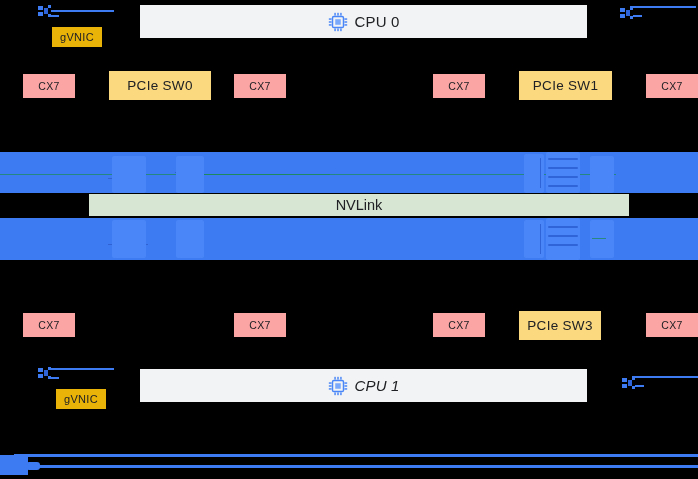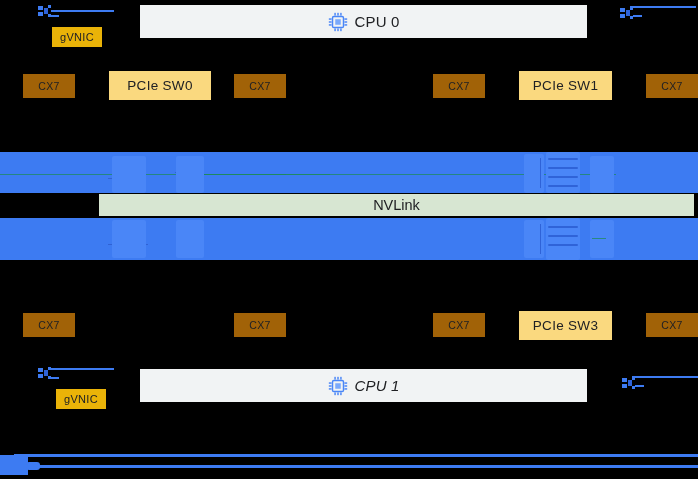--- a/index.html
+++ b/index.html
@@ -16,21 +16,21 @@
   
   .cpu-bar{
     background:#f1f3f4;
     display:flex;justify-content:center;gap:5px;
   }
   .cpu-label{font-size:15px;color:#202124;letter-spacing:.2px;}
   .cpu-icon{width:22px;height:22px;display:block;}
 
   
   .chip{font-size:10.5px;color:#202124;letter-spacing:.3px;}
-  .chip-cx7{background:#a16207;}
+  .chip-cx7{background:#fca5a5;}
   .chip-gvnic{background:#eab308;font-size:11px;}
   .chip-pcie{background:#fad97f;font-size:13.5px;}
 
   
   .nvlink{background:#d7e6d2;font-size:14.5px;color:#202124;}
 
   
   .gpu-band{position:absolute;background:#3d7bf2;}
   .band-inner{position:absolute;inset:0;overflow:hidden;}
   .hairline{position:absolute;height:1px;background:#1f8a5a;opacity:.75;}
@@ -121,21 +121,21 @@
       <div class="gpu-glyph" style="left:546px;top:0px;width:34px;height:41px;"></div>
       <div class="gpu-glyph" style="left:590px;top:4px;width:24px;height:37px;"></div>
       <div class="gpu-stack" style="left:548px;top:6px;width:30px;background:#2f63d8;"></div>
       <div class="gpu-stack" style="left:548px;top:15px;width:30px;background:#2f63d8;"></div>
       <div class="gpu-stack" style="left:548px;top:24px;width:30px;background:#2f63d8;"></div>
       <div class="gpu-stack" style="left:548px;top:33px;width:30px;background:#2f63d8;"></div>
       <div class="gpu-notch" style="left:540px;top:6px;width:1px;height:30px;"></div>
     </div>
   </div>
 
-  <div class="box nvlink" style="left:99px;top:194px;width:595px;height:22px;">NVLink</div>
+  <div class="box nvlink" style="left:89px;top:194px;width:540px;height:22px;">NVLink</div>
 
   <div class="gpu-band" style="left:0px;top:218px;width:698px;height:42px;">
     <div class="band-inner">
       <div class="hairline-b" style="left:108px;top:26px;width:40px;"></div>
       <div class="hairline" style="left:178px;top:20px;width:18px;"></div>
       <div class="gpu-glyph" style="left:112px;top:2px;width:34px;height:38px;"></div>
       <div class="gpu-glyph" style="left:176px;top:2px;width:28px;height:38px;"></div>
       <div class="gpu-glyph" style="left:524px;top:2px;width:20px;height:38px;"></div>
       <div class="gpu-glyph" style="left:546px;top:0px;width:34px;height:42px;"></div>
       <div class="gpu-glyph" style="left:590px;top:2px;width:24px;height:38px;"></div>
@@ -143,21 +143,21 @@
       <div class="gpu-stack" style="left:548px;top:17px;width:30px;background:#2f63d8;"></div>
       <div class="gpu-stack" style="left:548px;top:26px;width:30px;background:#2f63d8;"></div>
       <div class="gpu-notch" style="left:540px;top:6px;width:1px;height:30px;"></div>
       <div class="hairline" style="left:592px;top:20px;width:14px;"></div>
     </div>
   </div>
 
   <div class="box chip chip-cx7" style="left:23px;top:313px;width:52px;height:24px;">CX7</div>
   <div class="box chip chip-cx7" style="left:234px;top:313px;width:52px;height:24px;">CX7</div>
   <div class="box chip chip-cx7" style="left:433px;top:313px;width:52px;height:24px;">CX7</div>
-  <div class="box chip chip-pcie" style="left:519px;top:311px;width:93px;height:29px;">PCIe SW3</div>
+  <div class="box chip chip-pcie" style="left:519px;top:311px;width:82px;height:29px;">PCIe SW3</div>
   <div class="box chip chip-cx7" style="left:646px;top:313px;width:52px;height:24px;">CX7</div>
 
   <div class="nic-icon" style="left:38px;top:366px;width:76px;height:16px;">
     <svg width="76" height="16" viewBox="0 0 76 16">
       <rect x="0" y="2" width="5" height="4" fill="#3d7bf2"></rect>
       <rect x="0" y="8" width="5" height="4" fill="#3d7bf2"></rect>
       <rect x="6" y="4" width="4" height="6" fill="#2f63d8"></rect>
       <rect x="10" y="1" width="3" height="3" fill="#3d7bf2"></rect>
       <rect x="10" y="10" width="3" height="3" fill="#3d7bf2"></rect>
       <rect x="13" y="2" width="63" height="2" fill="#3d7bf2"></rect>

